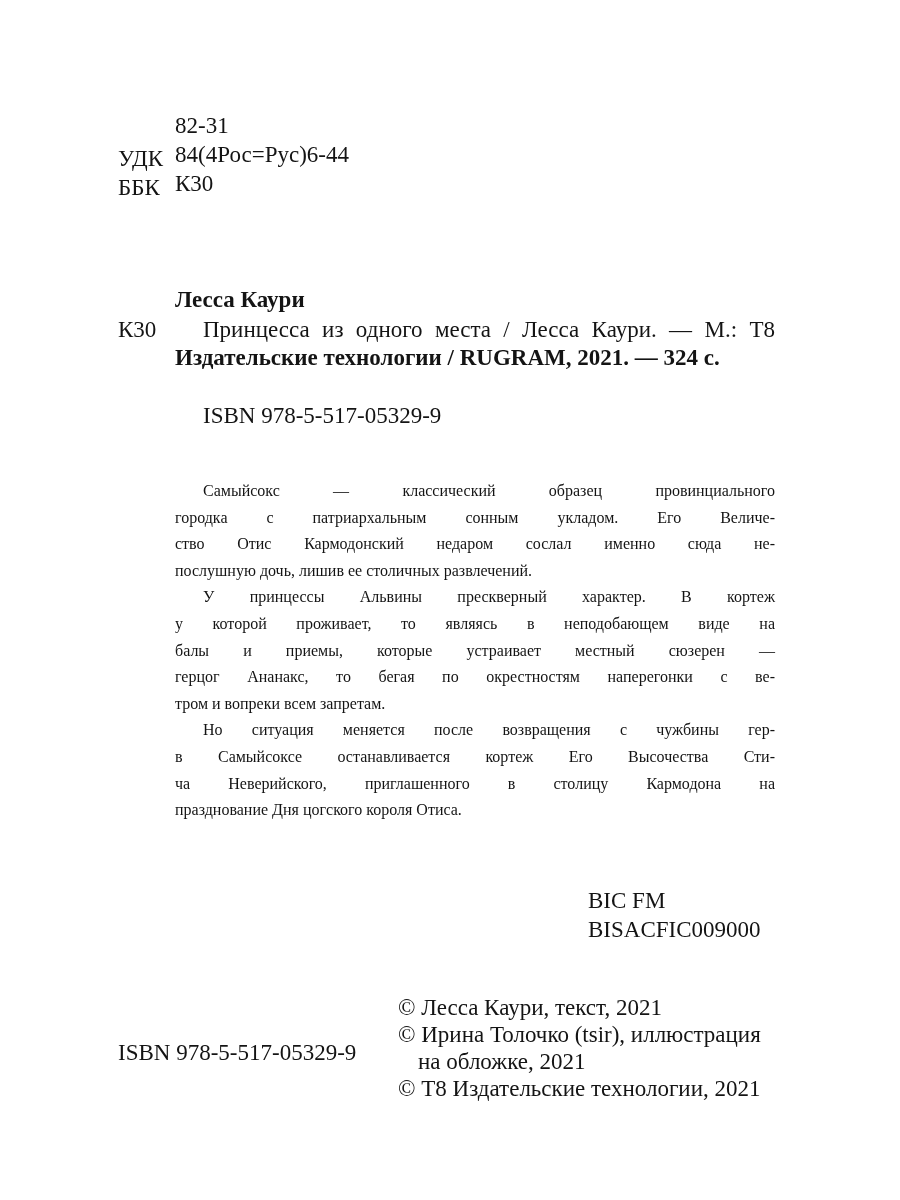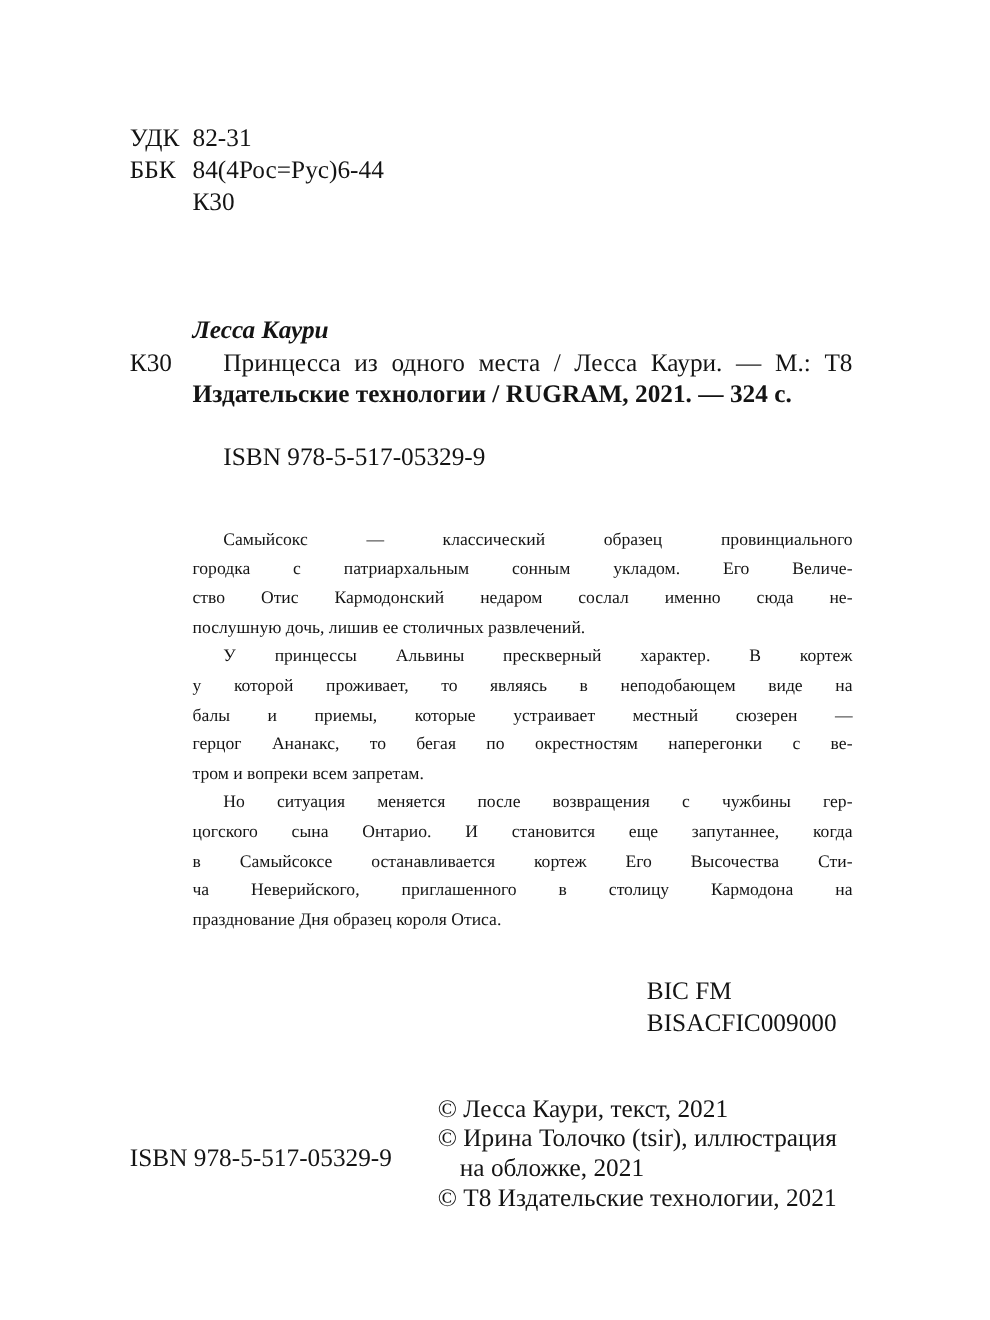--- a/index.html
+++ b/index.html
@@ -19,23 +19,23 @@
       position: absolute;
       left: 0; top: 0;
       width: 900px; height: 1200px;
     }
     .line {
       position: absolute;
       font-size: 23px;
       line-height: 27px;
       white-space: nowrap;
     }
-    .cls-label { left: 118px; }
+    .cls-label { left: 118px; margin-top: 33px; }
     .cls-value { left: 175px; }
-    .bold { font-weight: bold; font-style: italic; }
+    .bold { font-weight: bold; }
 
     .entry-block {
       position: absolute;
       left: 175px;
       top: 316px;
       width: 600px;
       font-size: 23px;
       line-height: 28px;
     }
     .entry-block .first {
@@ -137,24 +137,23 @@
     </div>
     <div>
       <span class="jline first-indent">У принцессы Альвины прескверный характер. В кортеж</span>
       <span class="jline">у которой проживает, то являясь в неподобающем виде на</span>
       <span class="jline">балы и приемы, которые устраивает местный сюзерен —</span>
       <span class="jline">герцог Ананакс, то бегая по окрестностям наперегонки с ве-</span>
       <span class="lastline">тром и вопреки всем запретам.</span>
     </div>
     <div>
       <span class="jline first-indent">Но ситуация меняется после возвращения с чужбины гер-</span>
-      <span class="jline">цогского сына Онтарио. И становится еще запутаннее, когда</span>
       <span class="jline">в Самыйсоксе останавливается кортеж Его Высочества Сти-</span>
       <span class="jline">ча Неверийского, приглашенного в столицу Кармодона на</span>
-      <span class="lastline">празднование Дня образец короля Отиса.</span>
+      <span class="lastline">празднование Дня цогского короля Отиса.</span>
     </div>
   </div>
 
   <div class="codes">
     <div>BIC FM</div>
     <div>BISACFIC009000</div>
   </div>
 
   <div class="copyrights">
     <div>© Лесса Каури, текст, 2021</div>

